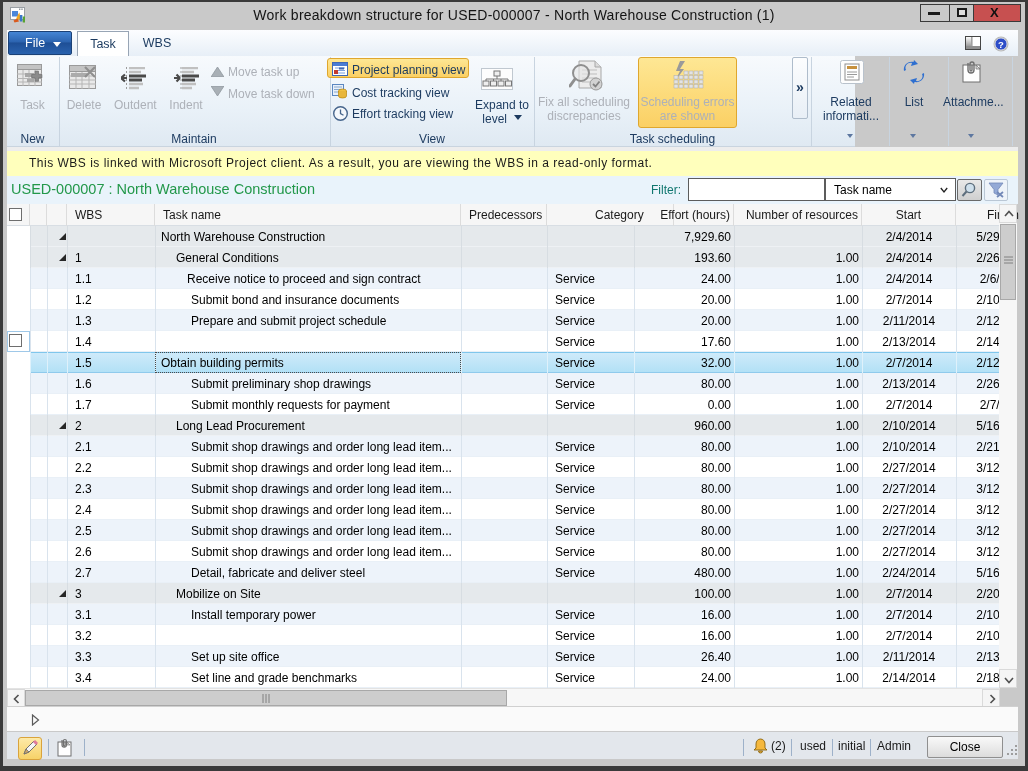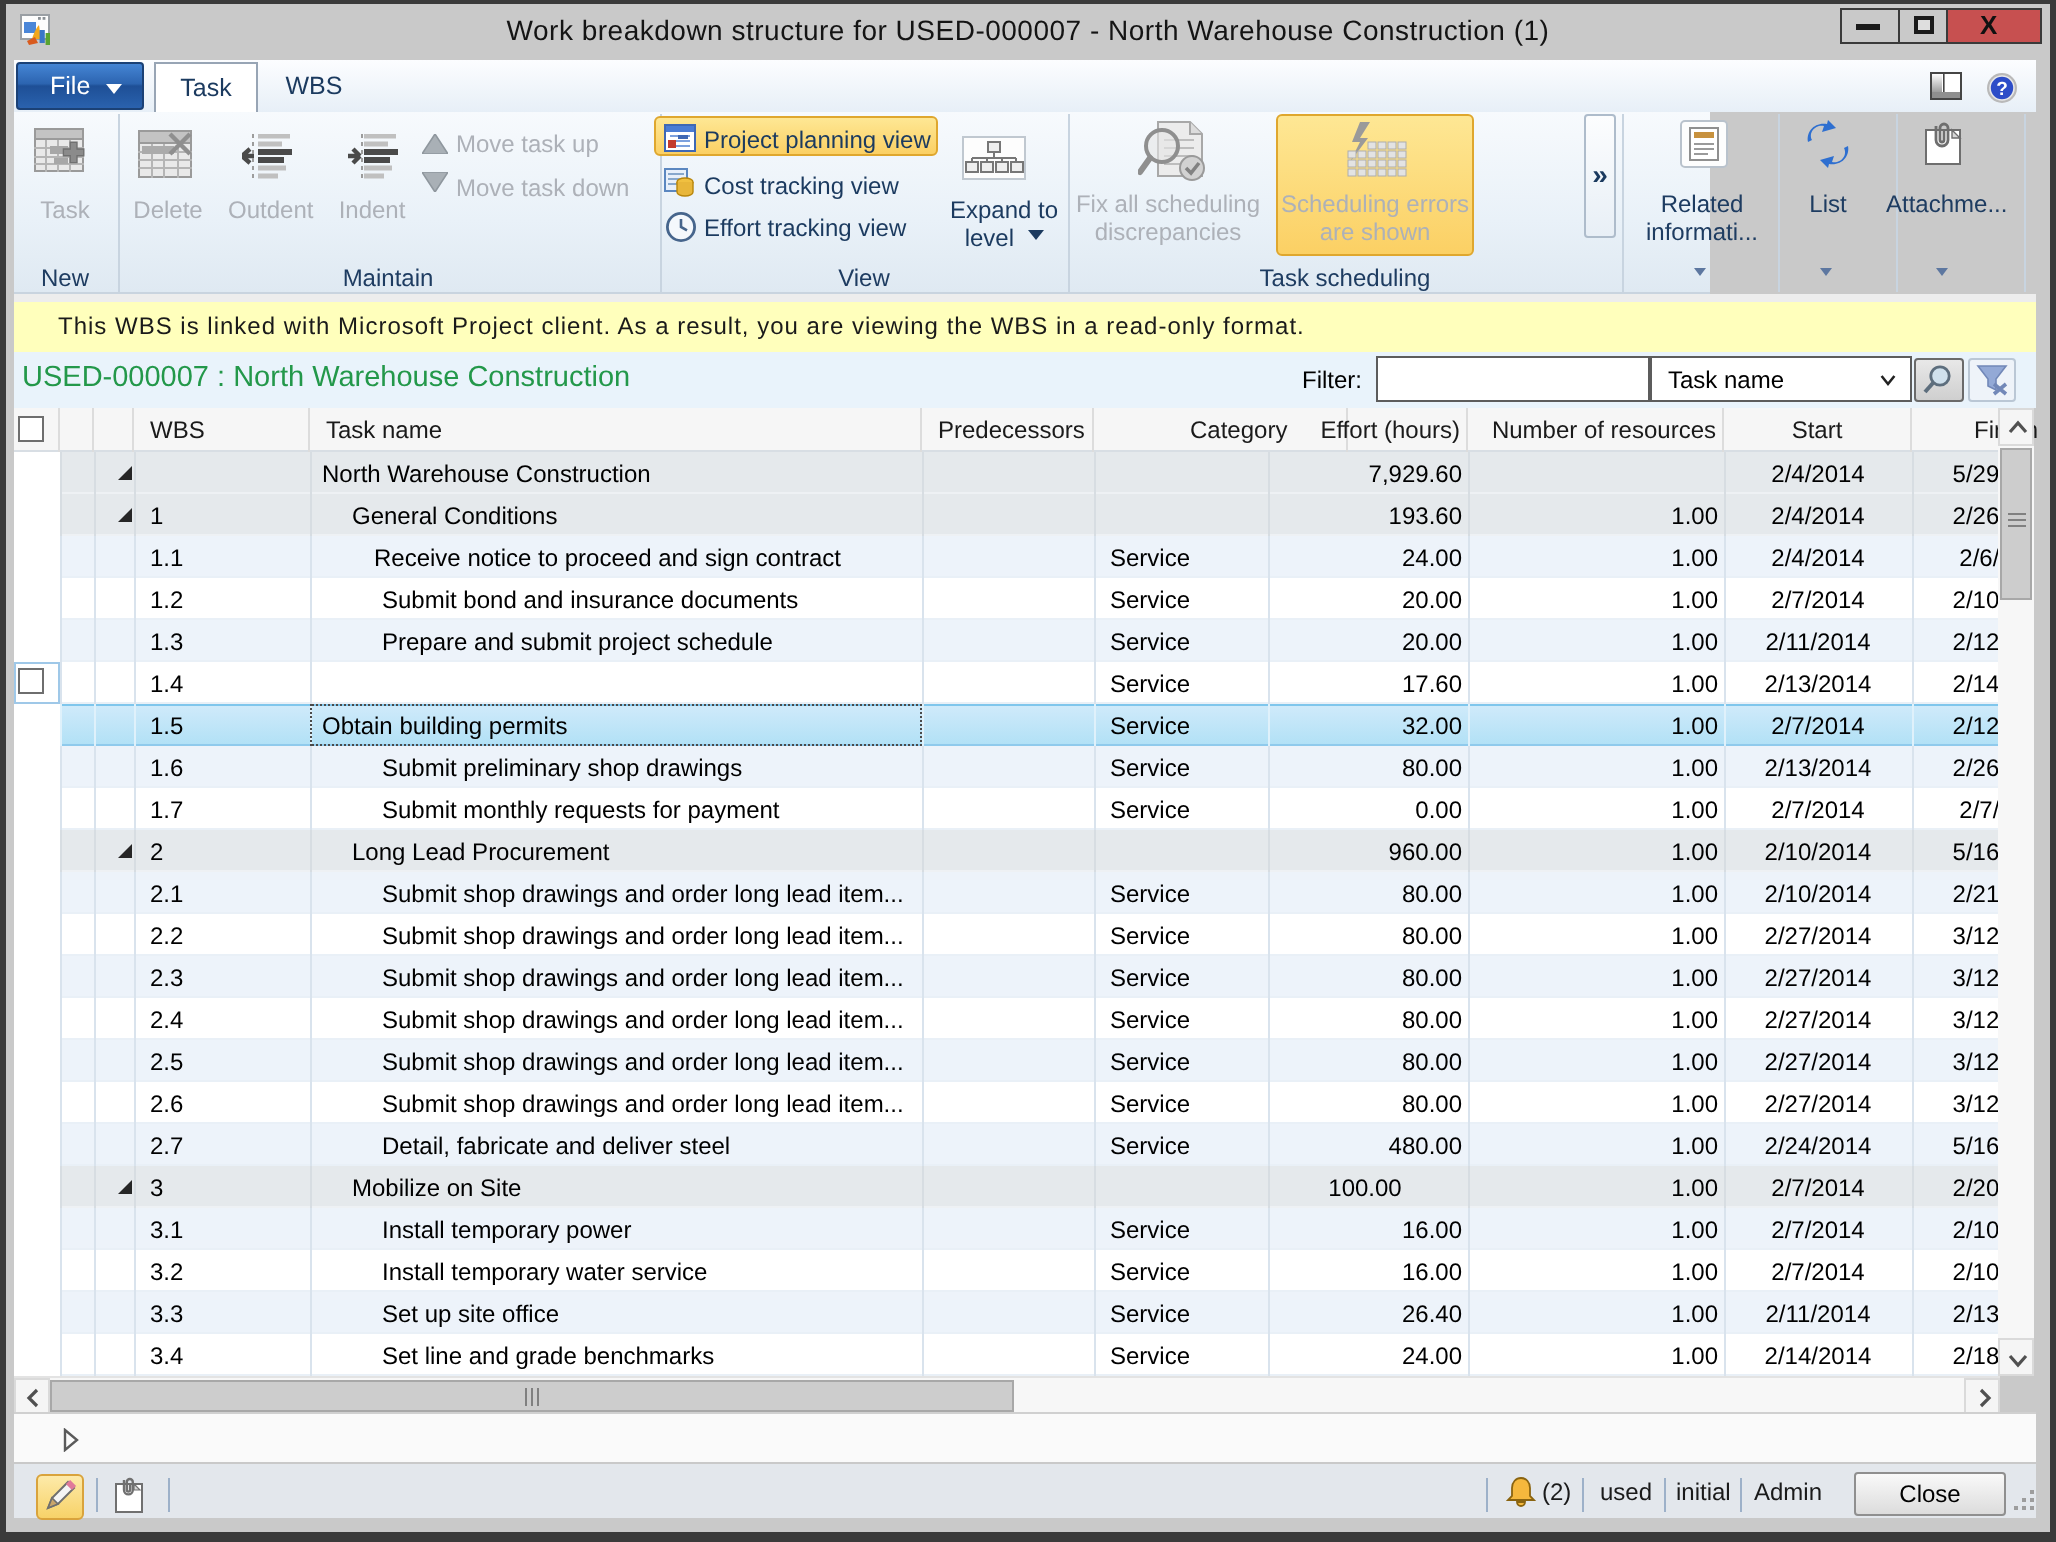--- a/index.html
+++ b/index.html
@@ -24,21 +24,21 @@
 .ylw{position:absolute;background:linear-gradient(#fee794,#fbd064);border:1px solid #dfa72e;border-radius:3px;}
 #expandbtn{text-align:center;color:#1b3a5f;}
 #chevbtn{left:792px;top:57px;width:16px;height:62px;background:linear-gradient(#fcfdfe,#e8eff6);border:1px solid #aebccb;border-radius:2px;color:#1b3a5f;font-weight:bold;text-align:center;font-size:14px;}
 .bigbtn-label{position:absolute;font-size:12px;color:#1e3c61;text-align:center;}
 .ddarr{position:absolute;width:0;height:0;border:3.5px solid transparent;border-top:4px solid #5d77a0;}
 #strip{left:7px;top:147px;width:1011px;height:4px;background:#ededed;}
 #ybar{left:7px;top:151px;width:1011px;height:25px;background:#ffffbc;color:#1a1a1a;}
 #ybar span{position:absolute;left:22px;top:5px;letter-spacing:0.5px;}
 #caprow{left:7px;top:176px;width:1011px;height:28px;background:#e9f3fb;}
 #caption{position:absolute;left:4px;top:5px;font-size:14.5px;color:#23984a;}
-#flabel{position:absolute;left:644px;top:7px;color:#000000;}
+#flabel{position:absolute;left:644px;top:7px;color:#0f766e;}
 #finput{position:absolute;left:681px;top:2px;width:137px;height:23px;background:#fff;border:1px solid #5c5c5c;}
 #fdrop{position:absolute;left:818px;top:2px;width:131px;height:23px;background:#fff;border:1px solid #5c5c5c;}
 #fdrop span{position:absolute;left:8px;top:4px;}
 #fdrop .chev{position:absolute;right:7px;top:7px;width:8px;height:8px;}
 #fsearch{position:absolute;left:950px;top:3px;width:25px;height:22px;background:linear-gradient(#e8e8e8,#cfcfcf);border:1px solid #6a6a6a;border-radius:2px;}
 #fclear{position:absolute;left:977px;top:3px;width:24px;height:22px;background:#eef3f9;border:1px solid #bac7d5;border-radius:2px;}
 #grid{left:7px;top:204px;width:993px;height:484px;background:#fff;}
 #ghead{position:absolute;left:0;top:0;width:993px;height:22px;background:#f6f6f6;border-bottom:1px solid #d8dee4;}
 .hc{position:absolute;top:0;height:22px;border-right:1px solid #dcdcdc;color:#1a1a1a;padding-top:4px;}
 .row{position:absolute;left:0;width:993px;height:21px;}
@@ -670,21 +670,21 @@
       <div class="abs" style="left:148px;top:0;width:1px;height:21px;background:#d7dde2;"></div>
       <div class="abs" style="left:454px;top:0;width:1px;height:21px;background:#d7dde2;"></div>
       <div class="abs" style="left:540px;top:0;width:1px;height:21px;background:#d7dde2;"></div>
       <div class="abs" style="left:627px;top:0;width:1px;height:21px;background:#d7dde2;"></div>
       <div class="abs" style="left:727px;top:0;width:1px;height:21px;background:#d7dde2;"></div>
       <div class="abs" style="left:855px;top:0;width:1px;height:21px;background:#d7dde2;"></div>
       <div class="abs" style="left:949px;top:0;width:1px;height:21px;background:#d7dde2;"></div>
       <div class="tri" style="left:52px;top:7px;"></div>
       <div class="cell" style="left:60px;width:88px;padding-left:8px;">3</div>
       <div class="cell" style="left:148px;width:306px;padding-left:21px;">Mobilize on Site</div>
-      <div class="cell" style="left:627px;width:100px;text-align:center;padding-right:3px;">100.00</div>
+      <div class="cell" style="left:627px;width:100px;text-align:right;padding-right:3px;">100.00</div>
       <div class="cell" style="left:727px;width:128px;text-align:right;padding-right:3px;">1.00</div>
       <div class="cell" style="left:855px;width:94px;text-align:center;">2/7/2014</div>
       <div class="cell" style="left:949px;width:44px;">
         <div style="width:94px;text-align:center;">2/20/2014</div>
       </div>
     </div>
     <div class="row" style="top:400px;">
       <div class="abs r-blue" style="left:23px;top:0;width:970px;height:21px;border-bottom:1px solid #e9f0f7;"></div>
       <div class="abs" style="left:23px;top:0;width:1px;height:21px;background:#d9e3ed;"></div>
       <div class="abs" style="left:40px;top:0;width:1px;height:21px;background:#d9e3ed;"></div>
@@ -712,21 +712,20 @@
       <div class="abs" style="left:40px;top:0;width:1px;height:21px;background:#d9e3ed;"></div>
       <div class="abs" style="left:60px;top:0;width:1px;height:21px;background:#d9e3ed;"></div>
       <div class="abs" style="left:148px;top:0;width:1px;height:21px;background:#d9e3ed;"></div>
       <div class="abs" style="left:454px;top:0;width:1px;height:21px;background:#d9e3ed;"></div>
       <div class="abs" style="left:540px;top:0;width:1px;height:21px;background:#d9e3ed;"></div>
       <div class="abs" style="left:627px;top:0;width:1px;height:21px;background:#d9e3ed;"></div>
       <div class="abs" style="left:727px;top:0;width:1px;height:21px;background:#d9e3ed;"></div>
       <div class="abs" style="left:855px;top:0;width:1px;height:21px;background:#d9e3ed;"></div>
       <div class="abs" style="left:949px;top:0;width:1px;height:21px;background:#d9e3ed;"></div>
       <div class="cell" style="left:60px;width:88px;padding-left:8px;">3.2</div>
-      <div class="cell" style="left:148px;width:306px;padding-left:36px;">Install temporary water service</div>
       <div class="cell" style="left:540px;width:87px;padding-left:8px;">Service</div>
       <div class="cell" style="left:627px;width:100px;text-align:right;padding-right:3px;">16.00</div>
       <div class="cell" style="left:727px;width:128px;text-align:right;padding-right:3px;">1.00</div>
       <div class="cell" style="left:855px;width:94px;text-align:center;">2/7/2014</div>
       <div class="cell" style="left:949px;width:44px;">
         <div style="width:94px;text-align:center;">2/10/2014</div>
       </div>
     </div>
     <div class="row" style="top:442px;">
       <div class="abs r-blue" style="left:23px;top:0;width:970px;height:21px;border-bottom:1px solid #e9f0f7;"></div>

